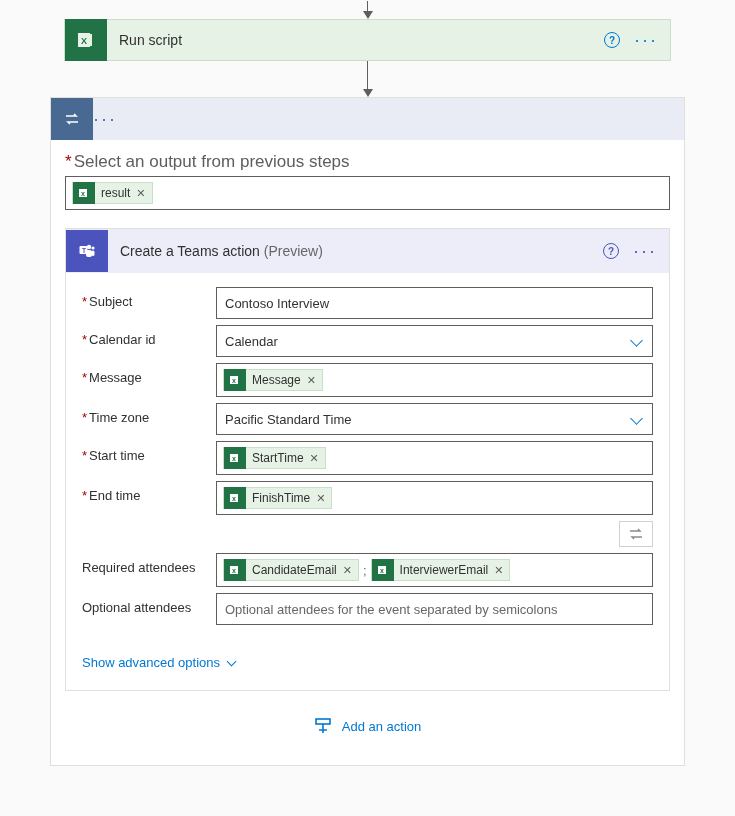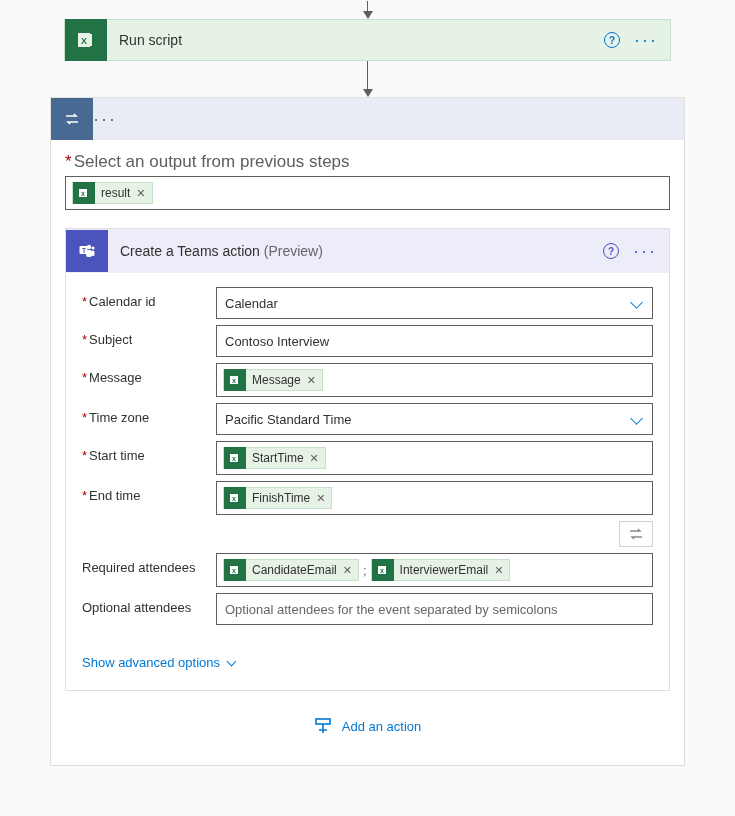--- a/index.html
+++ b/index.html
@@ -290,33 +290,33 @@
         </div>
         <div class="card-right">
           <div class="help-circle">?</div>
           <div class="ellipsis">···</div>
         </div>
       </div>
 
       <div class="teams-body">
 
         <div class="form-row">
+          <div class="row-label"><span class="req-star">*</span><span>Subject</span></div>
+          <div class="row-control">
+            <input class="text-input" value="Contoso Interview" style="">
+          </div>
+        </div>
+
+        <div class="form-row">
           <div class="row-label"><span class="req-star">*</span><span>Calendar id</span></div>
           <div class="row-control">
             <div class="select-input">
               <span>Calendar</span>
               <span class="chevron-down"></span>
             </div>
-          </div>
-        </div>
-
-        <div class="form-row">
-          <div class="row-label"><span class="req-star">*</span><span>Subject</span></div>
-          <div class="row-control">
-            <input class="text-input" value="Contoso Interview" style="">
           </div>
         </div>
 
         <div class="form-row">
           <div class="row-label"><span class="req-star">*</span><span>Message</span></div>
           <div class="row-control">
             <div class="token-input-box">
               <span class="token">
                 <span class="token-icon">
                     <svg width="12" height="12" viewBox="0 0 12 12">

